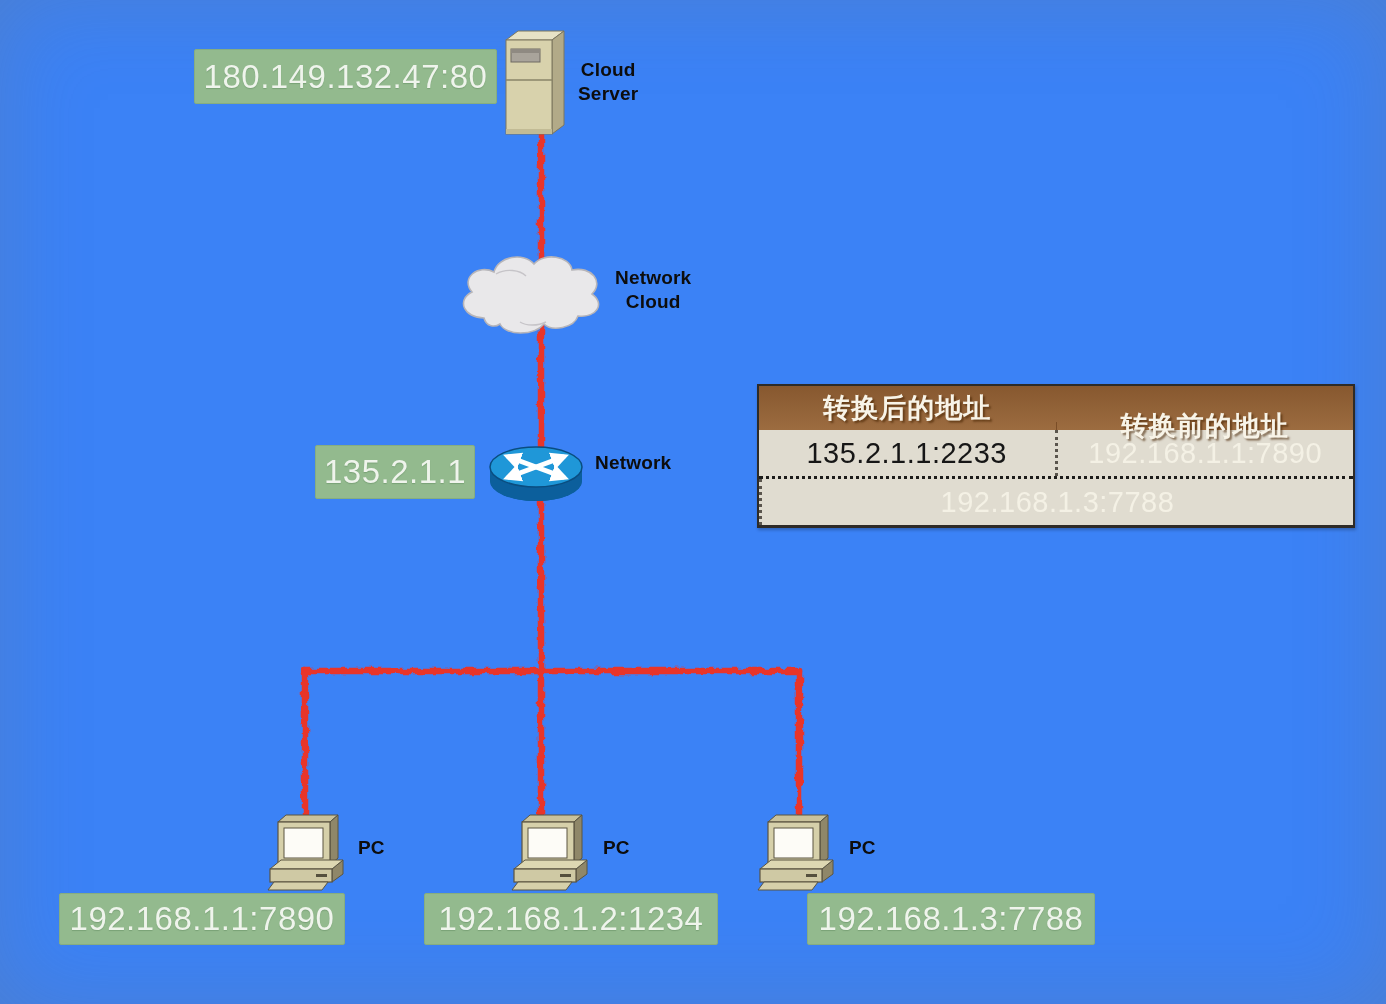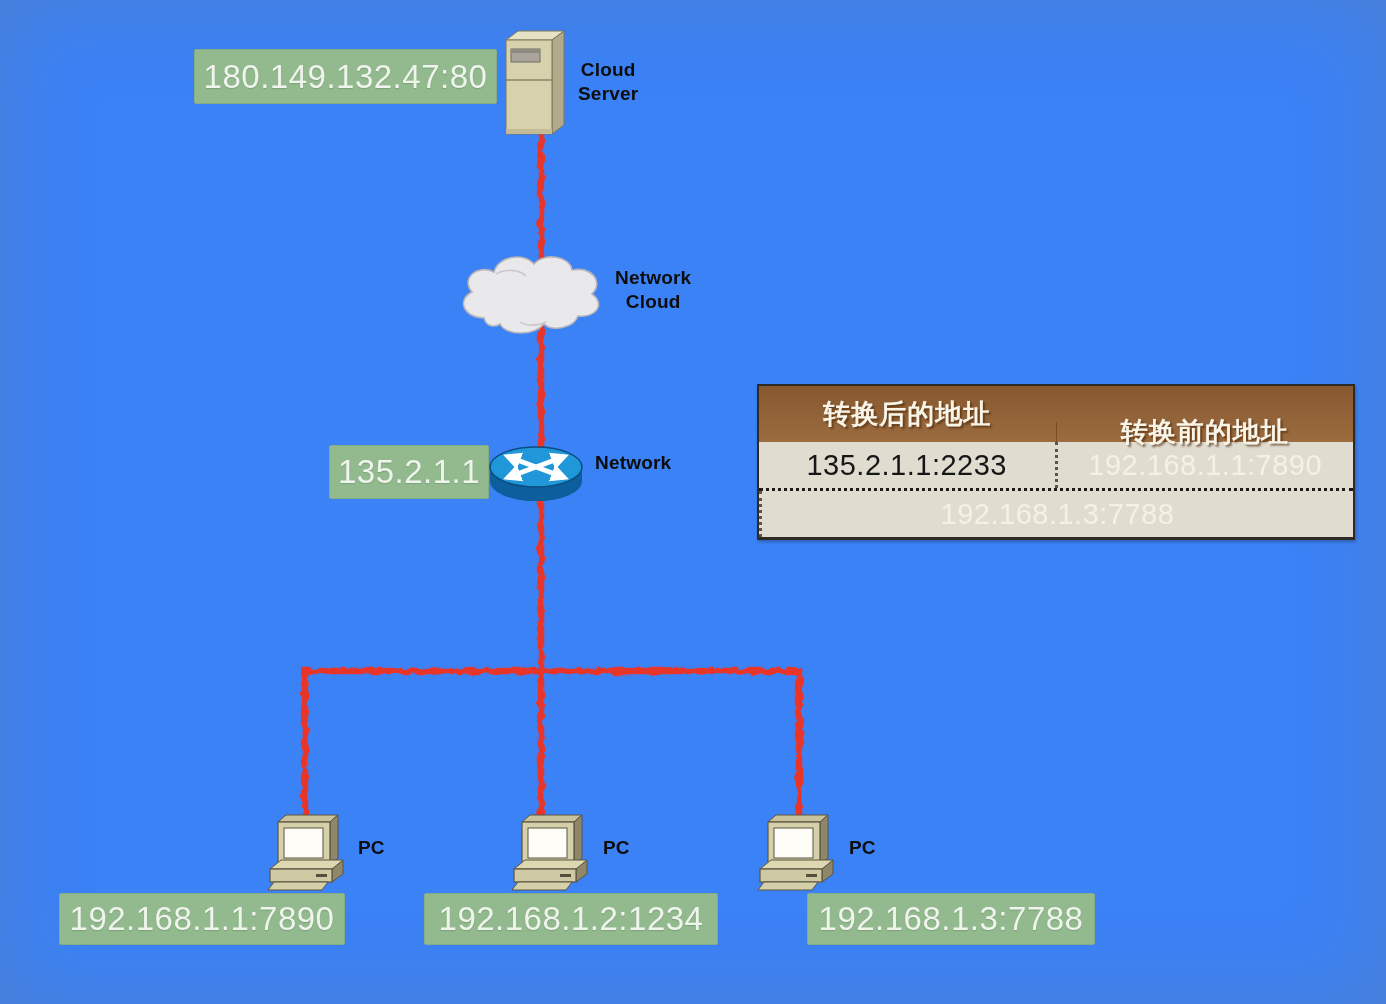--- a/index.html
+++ b/index.html
@@ -36,21 +36,21 @@
     white-space:pre-line;letter-spacing:.2px;
   }
 
   
   .nat-table{
     position:absolute;left:757px;top:384px;width:594px;z-index:3;
     border:2px solid #2e2b27;border-bottom-width:3px;
     box-shadow:1px 2px 3px rgba(0,0,0,.25);
   }
   .nat-header{
-    display:flex;height:56px;
+    display:flex;height:44px;
     background:linear-gradient(#87582f,#9c6c40);
     border-bottom:2px solid #4a3категория0f;
   }
   .nat-header .cell{
     flex:1;display:flex;align-items:center;justify-content:center;
     color:#f8f4e8;font-weight:700;font-size:27px;letter-spacing:1px;
     text-shadow:2px 2px 2px rgba(70,35,0,.6);
   }
   .nat-header .cell-before{border-left:1px solid #7a4d27;margin-top:36px;}
   .nat-body{background:#e0dcd0;}
@@ -102,21 +102,21 @@
     <path d="M34,70 C14,70 6,52 22,44 C10,30 28,16 44,24 C48,8 74,4 84,16
              C94,4 120,8 122,22 C142,18 154,34 142,46 C156,56 146,70 128,68
              C124,80 102,84 94,76 C84,88 56,88 50,76 C44,80 36,78 34,70 Z" fill="#e9e8ea" stroke="#b7b5b9" stroke-width="1.6"></path>
     <path d="M46,26 C56,20 70,22 76,28" fill="none" stroke="#c6c4c8" stroke-width="1.4"></path>
     <path d="M96,74 C88,78 76,78 70,74" fill="none" stroke="#c6c4c8" stroke-width="1.4"></path>
   </svg>
 
   <div class="nodename txt" style="left:615px;top:266px;">Network
 Cloud</div>
 
-  <div class="addr" style="left:329px;top:445px;width:158px;height:52px;">135.2.1.1</div>
+  <div class="addr" style="left:315px;top:445px;width:158px;height:52px;">135.2.1.1</div>
 
   <svg class="abs icon" style="left:484px;top:436px;" width="104" height="74" viewBox="0 0 104 74">
     <defs>
       <marker id="ah" viewBox="0 0 10 10" refX="6.5" refY="5" markerWidth="3.6" markerHeight="3.6" orient="auto-start-reverse">
         <path d="M0,0 L10,5 L0,10 Z" fill="#ffffff"></path>
       </marker>
     </defs>
     <path d="M6,31 L6,45 A46,20 0 0 0 98,45 L98,31 Z" fill="#0c5f9c"></path>
     <ellipse cx="52" cy="45" rx="46" ry="20" fill="#0c5f9c"></ellipse>
     <ellipse cx="52" cy="31" rx="46" ry="20" fill="#1f97d8" stroke="#0a4d80" stroke-width="1.5"></ellipse>

